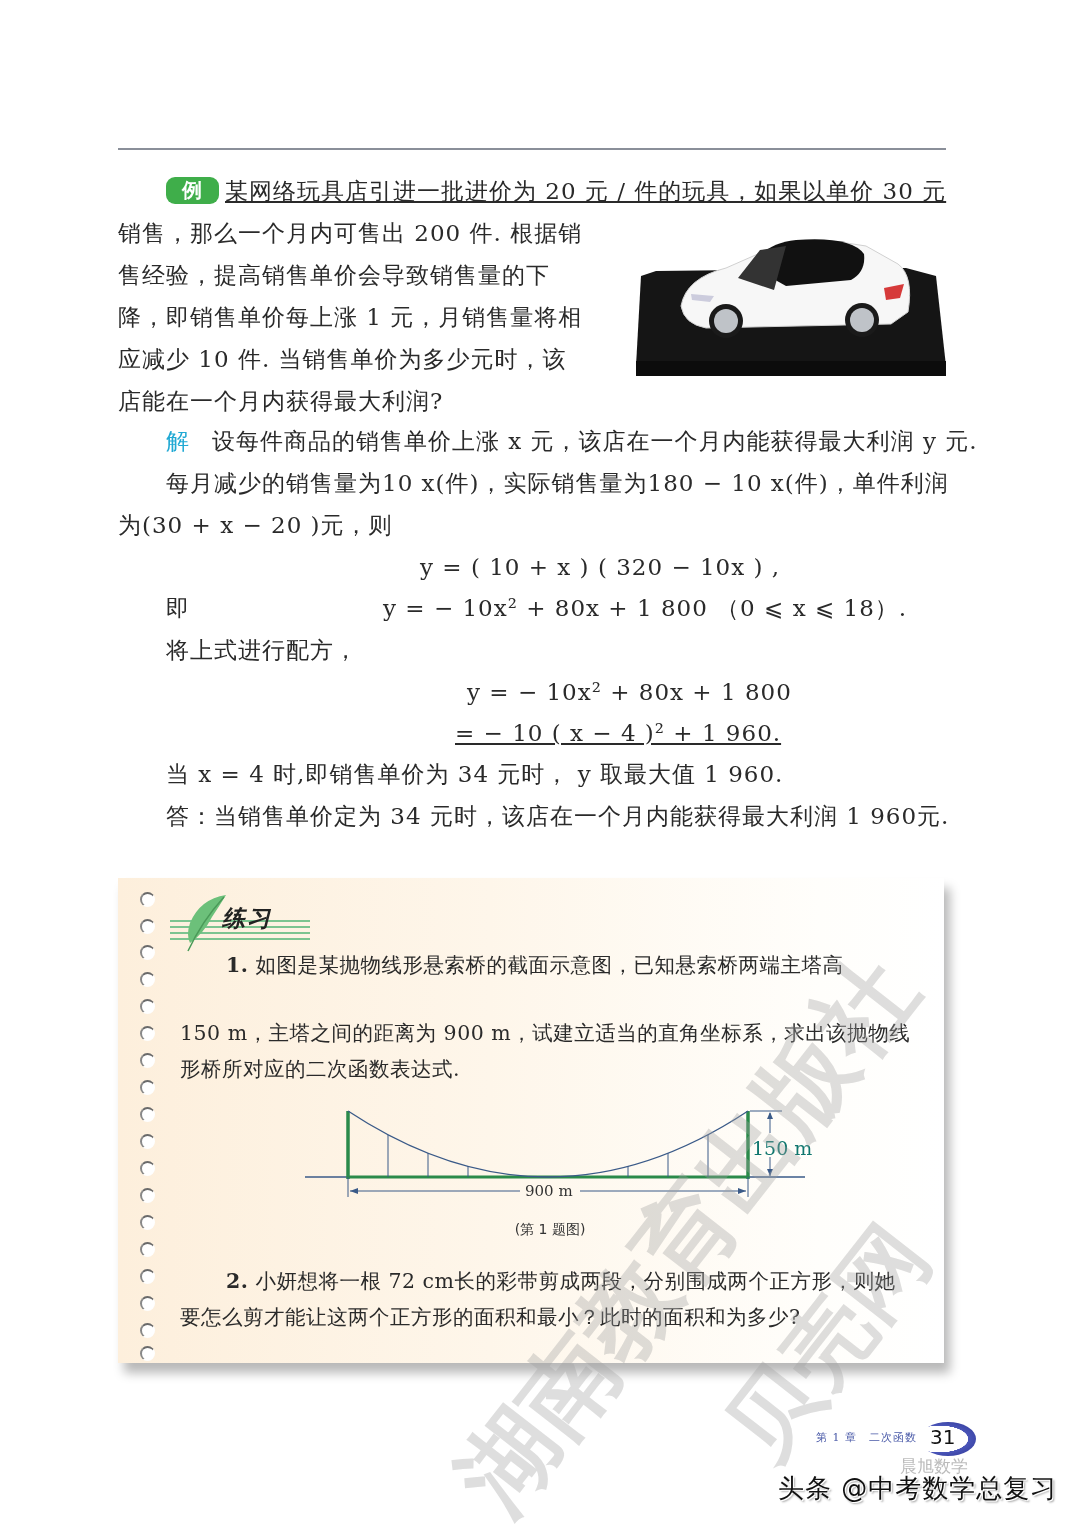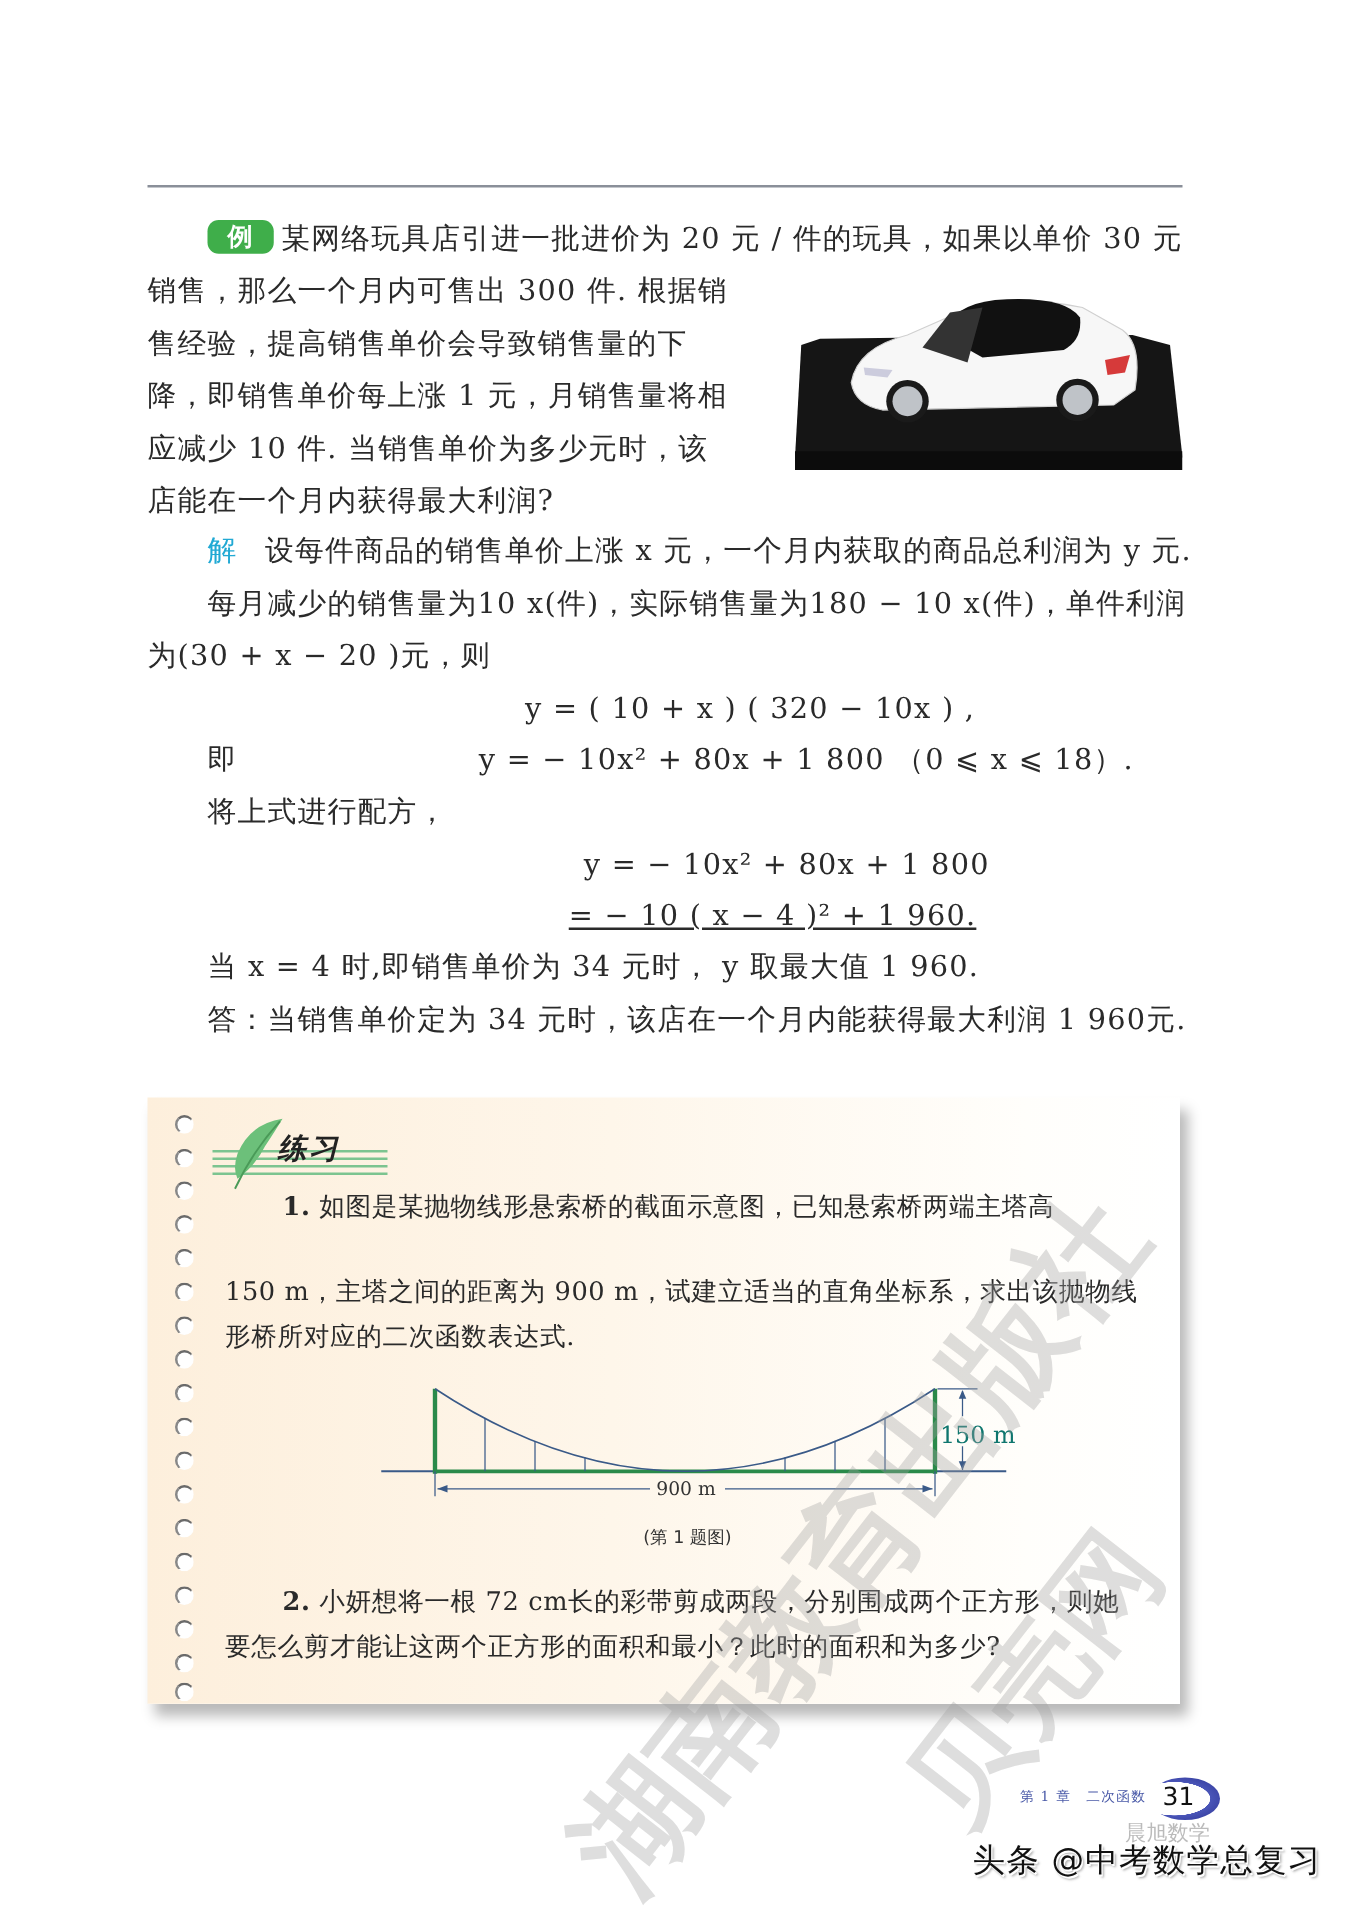--- a/index.html
+++ b/index.html
@@ -66,24 +66,24 @@
       left: 778px; top: 1471px; font-family: "DejaVu Sans", sans-serif; font-size: 26px; color: #111;
       text-shadow: 1px 1px 0 #fff, -1px -1px 0 #fff, 2px 2px 2px rgba(0,0,0,0.35); letter-spacing: 1px;
     }
     .source-faint { left: 900px; top: 1455px; font-family: "DejaVu Sans", sans-serif; font-size: 17px; color: rgba(120,120,120,0.5); }
   </style>
 </head>
 <body>
 
 <div class="abs rule-top"></div>
 
-<div class="abs text" style="left:166px; top:171px;">
+<div class="abs text" style="left:166px; top:171px;text-decoration:underline;">
   <span class="example-badge">例</span><span>某网络玩具店引进一批进价为 20 元 / 件的玩具，如果以单价 30 元</span>
 </div>
-<div class="abs text" style="left:118px; top:213px;">销售，那么一个月内可售出 300 件. 根据销</div>
+<div class="abs text" style="left:118px; top:213px;">销售，那么一个月内可售出 200 件. 根据销</div>
 <div class="abs text" style="left:118px; top:255px;">售经验，提高销售单价会导致销售量的下</div>
 <div class="abs text" style="left:118px; top:297px;">降，即销售单价每上涨 1 元，月销售量将相</div>
 <div class="abs text" style="left:118px; top:339px;">应减少 10 件. 当销售单价为多少元时，该</div>
 <div class="abs text" style="left:118px; top:381px;">店能在一个月内获得最大利润?</div>
 
 <div class="abs car-photo">
   <svg width="310" height="160" viewBox="0 0 310 160">
     <rect x="0" y="0" width="310" height="160" fill="#ffffff"></rect>
 
     <polygon points="20,55 270,52 300,60 310,150 0,150 5,60" fill="#151515"></polygon>
@@ -100,21 +100,21 @@
     <circle cx="226" cy="104" r="17" fill="#1a1a1a"></circle>
       <circle cx="226" cy="104" r="12" fill="#bfc3c8"></circle>
 
     <path d="M248,72 L268,68 L264,82 L250,84 Z" fill="#d63a3a"></path>
 
     <path d="M55,78 L78,80 L74,86 L56,84 Z" fill="#ccd"></path>
   </svg>
 </div>
 
 <div class="abs text" style="left:166px; top:421px;">
-  <span class="solve-label">解</span><span>设每件商品的销售单价上涨 x 元，一个月内获取的商品总利润为 y 元.</span>
+  <span class="solve-label">解</span><span>设每件商品的销售单价上涨 x 元，该店在一个月内能获得最大利润 y 元.</span>
 </div>
 <div class="abs text" style="left:166px; top:463px;">每月减少的销售量为10 x(件)，实际销售量为180 − 10 x(件)，单件利润</div>
 <div class="abs text" style="left:118px; top:505px;">为(30 + x − 20 )元，则</div>
 <div class="abs text" style="left:420px; top:547px;">y = ( 10 + x ) ( 320 − 10x ) ,</div>
 <div class="abs text" style="left:166px; top:588px;">即</div>
 <div class="abs text" style="left:383px; top:588px;">y = − 10x² + 80x + 1 800 （0 ⩽ x ⩽ 18）.</div>
 <div class="abs text" style="left:166px; top:630px;">将上式进行配方，</div>
 <div class="abs text" style="left:443px; top:672px;margin-left:24px;">y = − 10x² + 80x + 1 800</div>
 <div class="abs text" style="left:455px; top:713px;text-decoration:underline;">= − 10 ( x − 4 )² + 1 960.</div>
 <div class="abs text" style="left:166px; top:754px;">当 x = 4 时,即销售单价为 34 元时， y 取最大值 1 960.</div>

